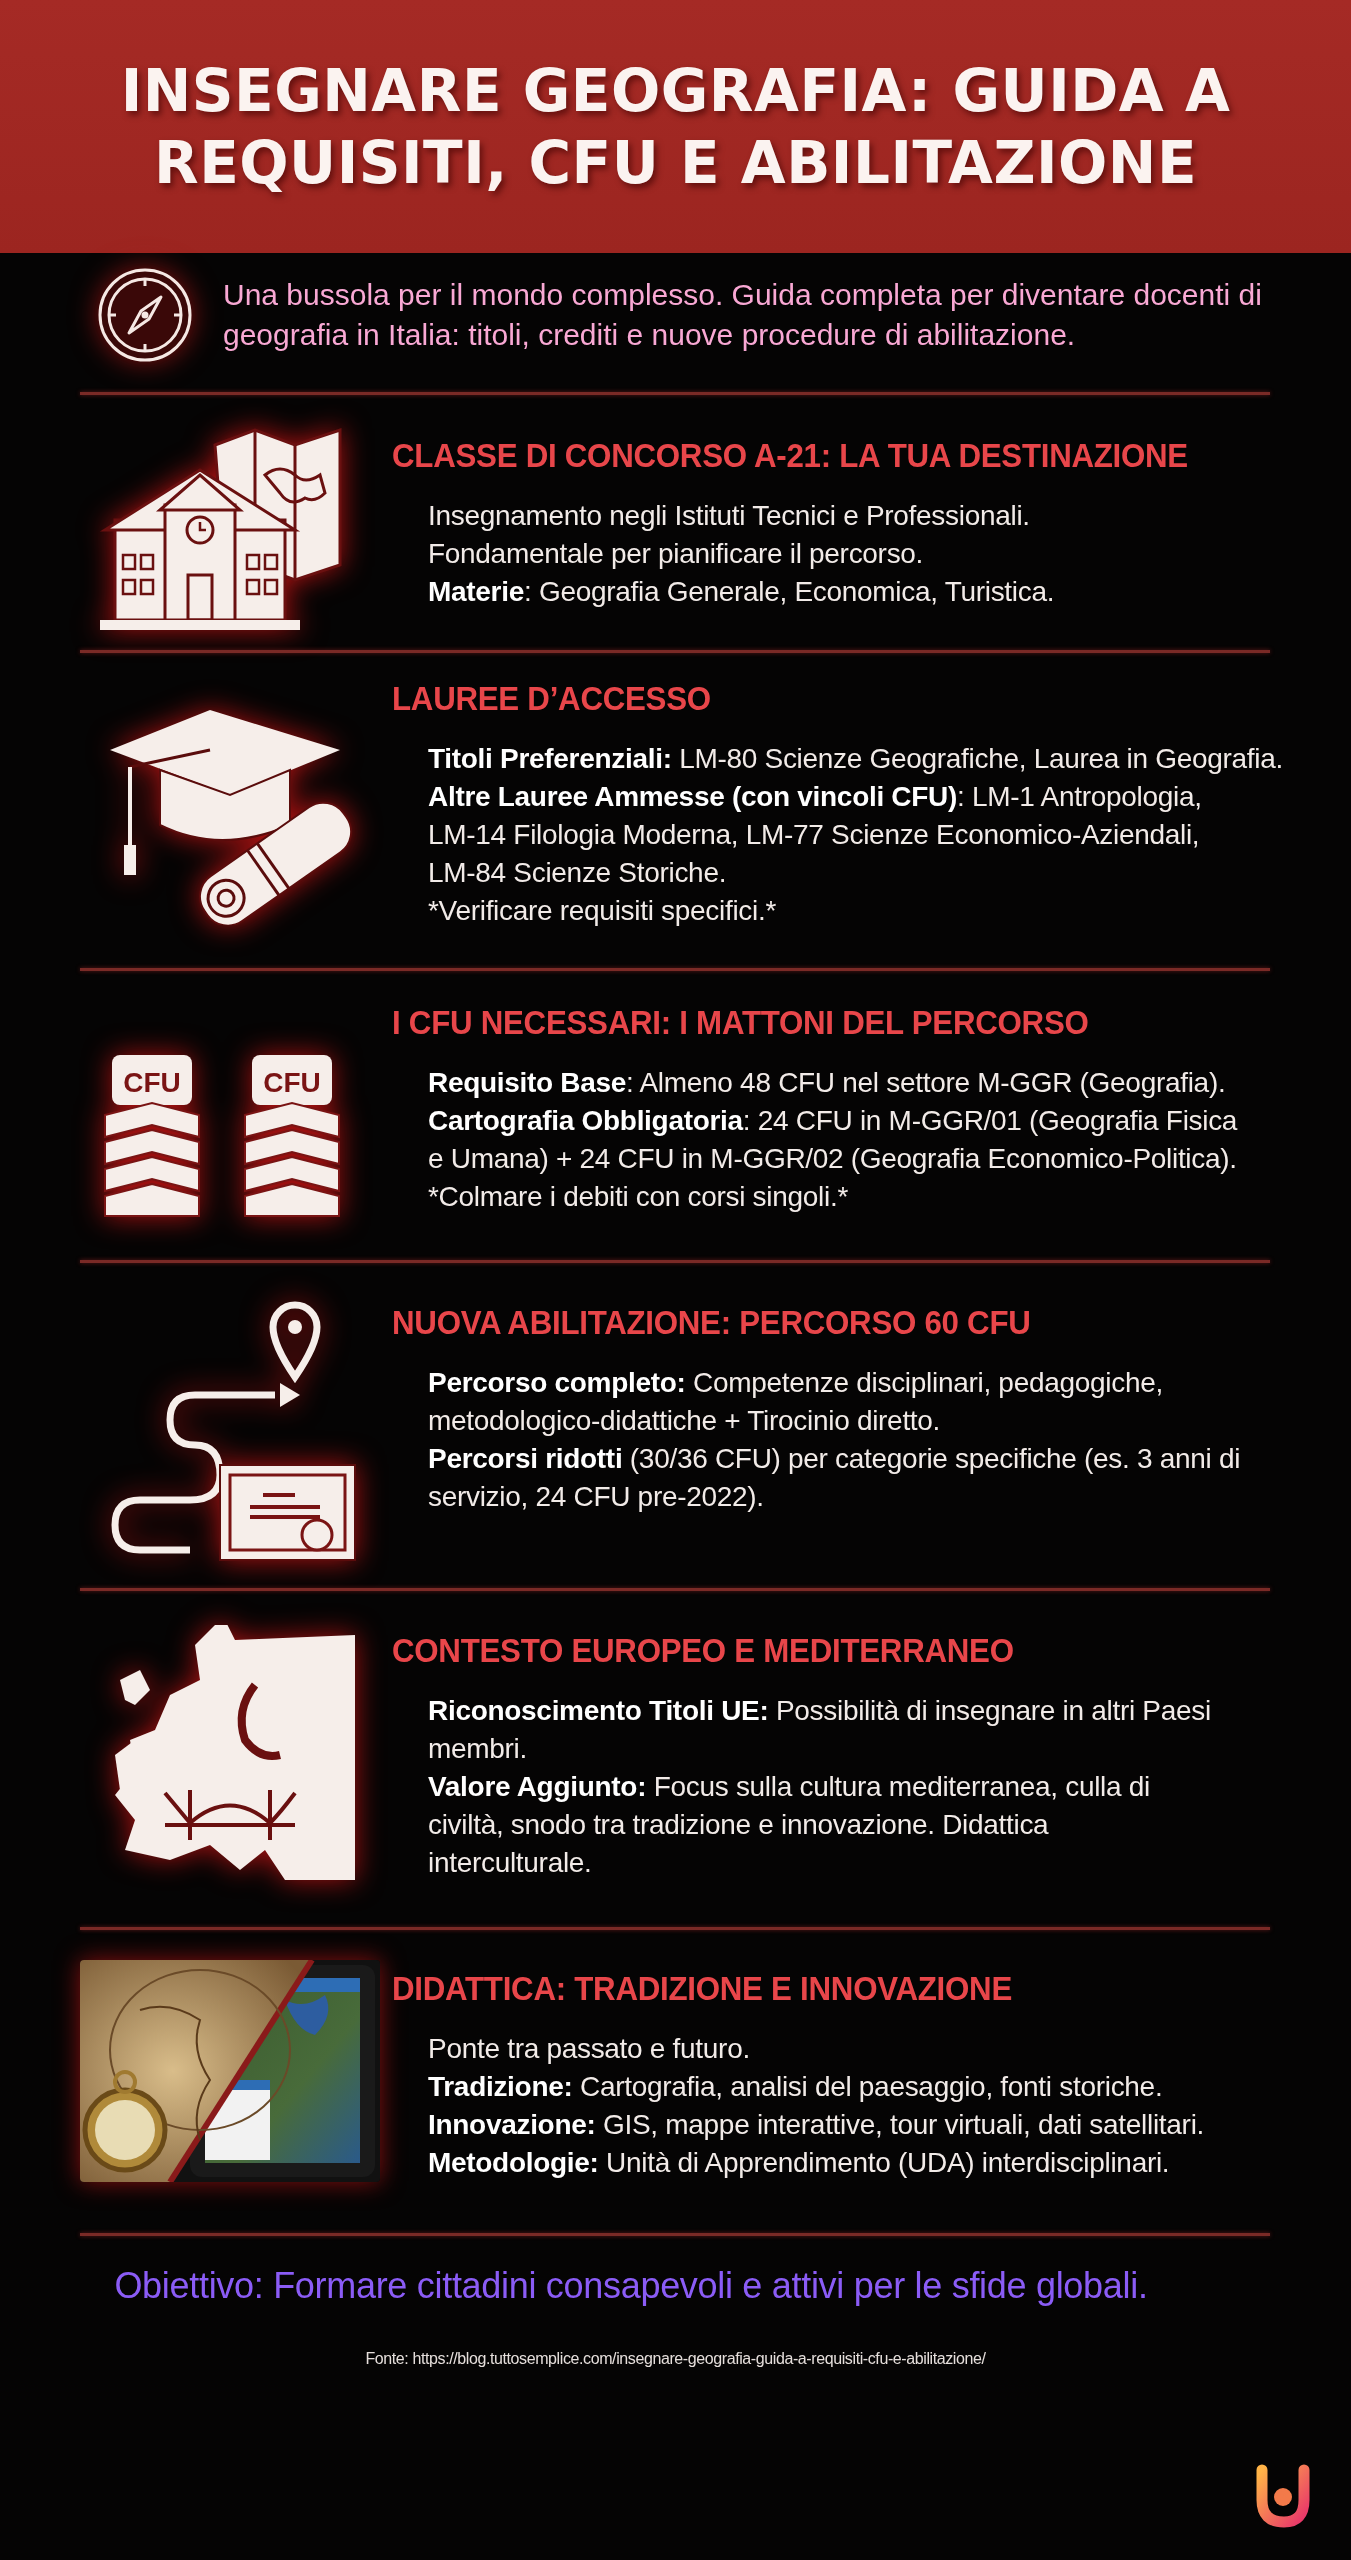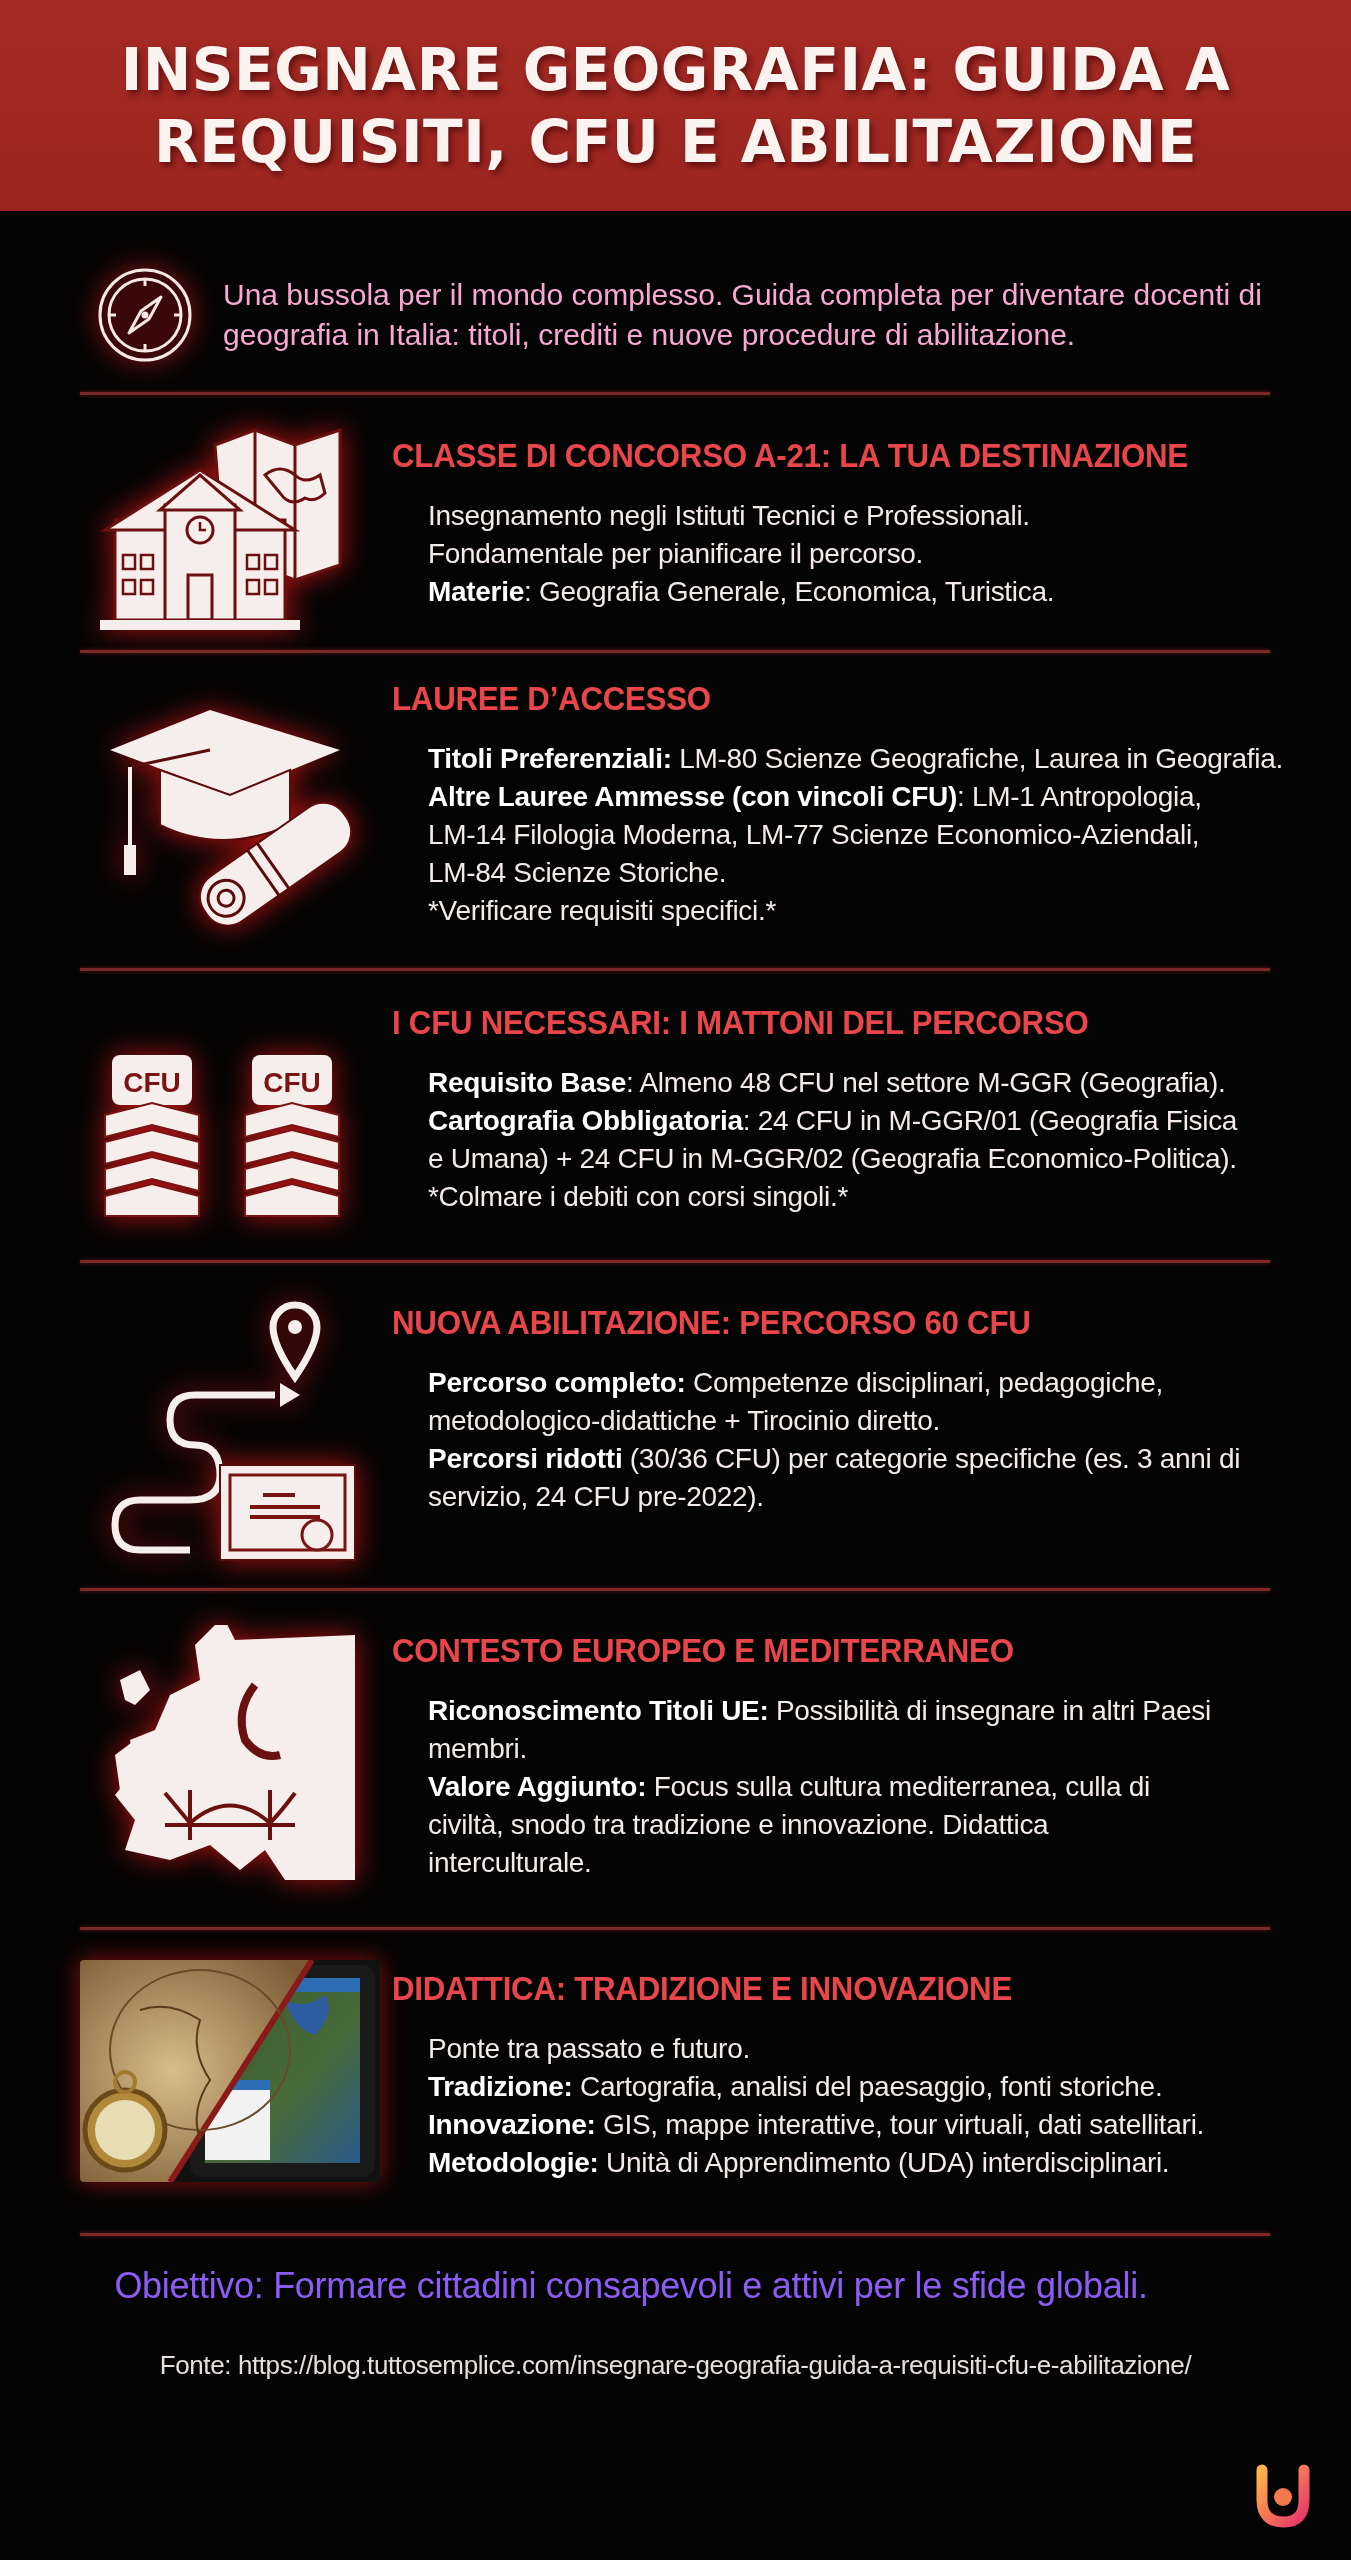--- a/index.html
+++ b/index.html
@@ -1,20 +1,20 @@
 <!DOCTYPE html>
 <html><head>
 <meta charset="utf-8">
 <style>
   * { box-sizing: border-box; margin: 0; padding: 0; }
   html, body { width: 1351px; height: 2560px; background: #050404; overflow: hidden; }
   body { font-family: "Liberation Sans", "DejaVu Sans", sans-serif; color: #f3ecea; position: relative; }
 
   .header {
-    position: absolute; left: 0; top: 0; width: 1351px; height: 211px;
+    position: absolute; left: 0; top: 0; width: 1351px; height: 253px;
     background: linear-gradient(180deg, #a52a25 0%, #9c2520 100%);
     display: flex; align-items: center; justify-content: center; text-align: center;
   }
   .header h1 {
     font-family: "DejaVu Sans", sans-serif; font-weight: bold;
     font-size: 58px; line-height: 72px; letter-spacing: 0.5px;
     color: #fbf3f0; text-shadow: 3px 4px 6px rgba(60,0,0,0.6);
     width: 1260px;
   }
 
@@ -31,21 +31,21 @@
   .section .content { flex: 1; padding-left: 12px; }
   .section h2 {
     font-family: "Liberation Sans", sans-serif; font-weight: bold; font-size: 34px;
     color: #e8464a; letter-spacing: -0.3px; margin-bottom: 22px; line-height: 40px;
     transform: scaleX(0.92); transform-origin: left;
   }
   .section .lines div { font-size: 28px; line-height: 38px; color: #f2ebe8; letter-spacing: -0.3px; margin-left: 36px; }
   .section .lines b { font-weight: bold; color: #ffffff; }
 
   .objective { position: absolute; left: 0; width: 1262px; top: 2265px; text-align: center; font-size: 36px; color: #8b5cf6; letter-spacing: -0.3px; }
-  .source { position: absolute; left: 0; width: 1351px; top: 2350px; text-align: center; font-size: 26px; color: #e6dfdc; letter-spacing: -0.4px; }
+  .source { position: absolute; left: 0; width: 1351px; top: 2350px; text-align: center; font-size: 16px; color: #e6dfdc; letter-spacing: -0.4px; }
   .logo { position: absolute; left: 1250px; top: 2462px; width: 66px; height: 66px; }
 
   .photo { width: 300px; height: 222px; position: relative; overflow: hidden; border-radius: 4px;
     box-shadow: 0 0 24px rgba(170,20,20,0.8); }
 </style>
 </head>
 <body>
 
 <div class="header">
   <h1>INSEGNARE GEOGRAFIA: GUIDA A REQUISITI, CFU E ABILITAZIONE</h1>

